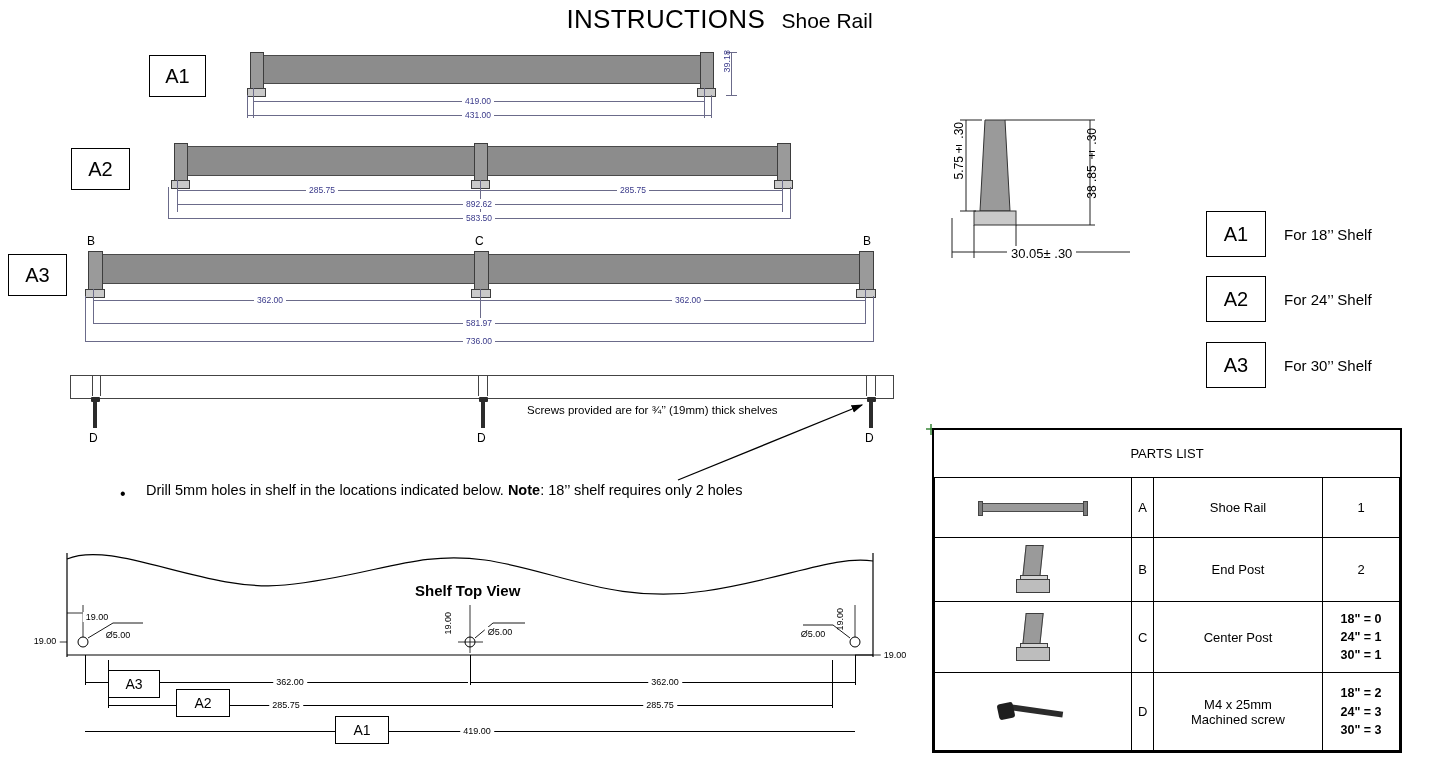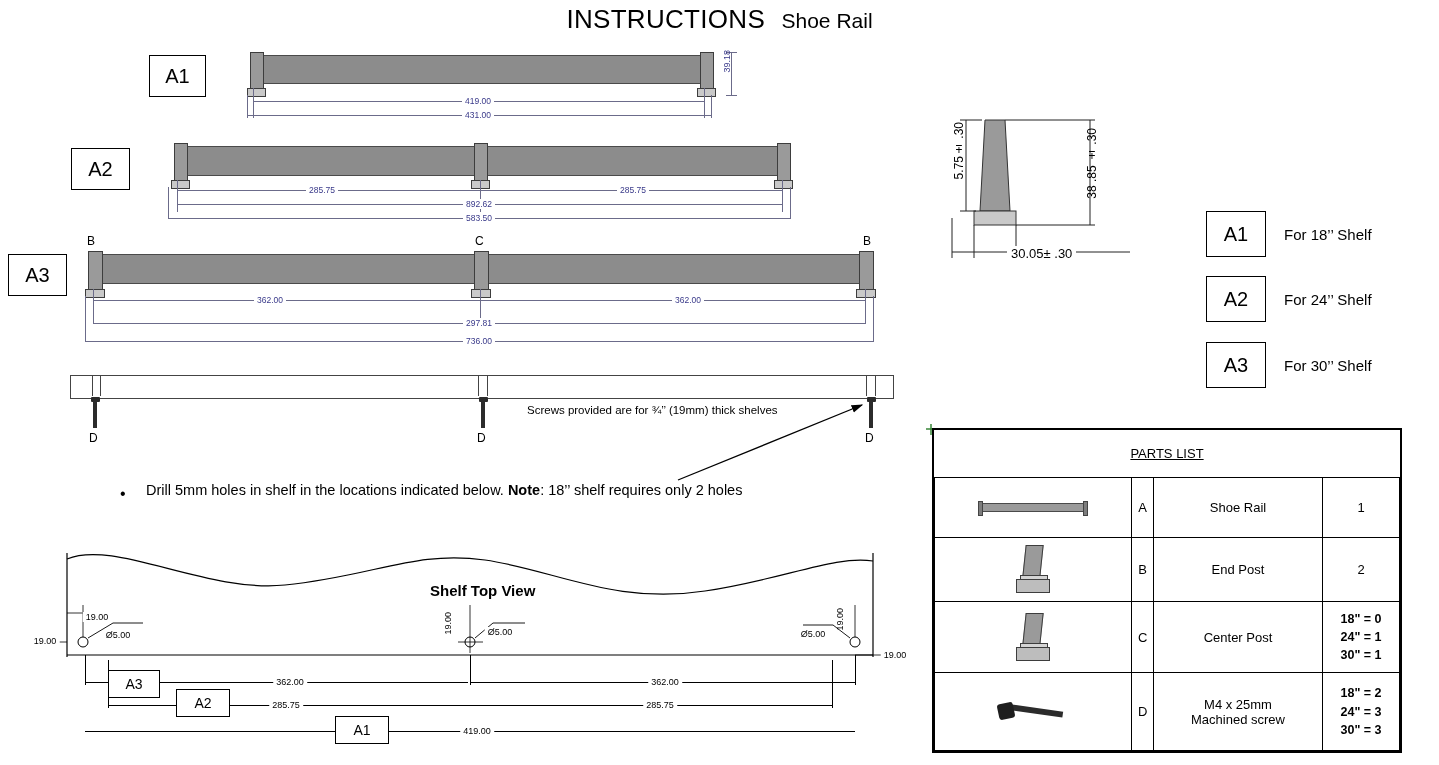--- a/index.html
+++ b/index.html
@@ -60,21 +60,21 @@
   .legend-row{display:flex;align-items:center;}
   .legend-text{font-size:15px;margin-left:18px;}
 
   
   #parts{
     top:428px;left:932px;width:470px;height:325px;
     border:2px solid #000;background:#fff;box-sizing:border-box;
   }
   #parts table{border-collapse:collapse;width:100%;height:100%;font-size:13px;}
   #parts th,#parts td{border:1px solid #000;text-align:center;vertical-align:middle;}
-  #parts .title-cell{border:none;border-bottom:1px solid #000;font-size:13px;height:40px;text-decoration:underline;}
+  #parts .title-cell{border:none;border-bottom:1px solid #000;font-size:13px;height:40px;}
   #parts th{font-weight:bold;height:32px;}
   .qty-multi{line-height:1.45;font-weight:bold;font-size:12.5px;}
 
   
   .icon-rail{width:108px;height:7px;background:#9a9a9a;border:1px solid #4a4a4a;margin:0 auto;position:relative;}
   .icon-rail:before,.icon-rail:after{content:"";position:absolute;top:-3px;width:3px;height:13px;background:#7d7d7d;border:1px solid #444;}
   .icon-rail:before{left:-1px;}
   .icon-rail:after{right:-1px;}
 
   .icon-post{width:34px;height:48px;margin:0 auto;position:relative;}
@@ -90,21 +90,21 @@
   .vtext{writing-mode:vertical-rl;transform:rotate(180deg);font-size:12px;}
 
   
   #bullet{top:482px;left:120px;width:770px;font-size:14.5px;}
   #bullet .dot{position:absolute;left:0;top:3px;font-size:16px;}
   #bullet .btxt{margin-left:26px;text-align:center;}
 
   #screwnote{top:404px;left:527px;font-size:11.5px;}
 
   
-  #shelftitle{top:582px;left:430px;font-size:15px;font-weight:bold;}
+  #shelftitle{top:582px;left:415px;font-size:15px;font-weight:bold;}
 </style>
 </head>
 <body>
 
 <div class="abs" id="header">
   <span class="h-main">INSTRUCTIONS</span>
   <span class="h-sub">Shoe Rail</span>
 </div>
 
 <div class="abs labelbox" style="left:149px;top:55px;width:55px;height:40px;">
@@ -174,21 +174,21 @@
 <div class="abs post-foot" style="left:856px;top:289px;width:18px;height:7px;"></div>
 
 <div class="abs dimtick" style="left:93px;top:289px;height:35px;"></div>
 <div class="abs dimtick" style="left:480px;top:289px;height:35px;"></div>
 <div class="abs dimtick" style="left:865px;top:289px;height:35px;"></div>
 <div class="abs dimline" style="left:93px;top:300px;width:387px;"></div>
 <div class="abs dimtext" style="left:270px;top:300px;">362.00</div>
 <div class="abs dimline" style="left:480px;top:300px;width:385px;"></div>
 <div class="abs dimtext" style="left:688px;top:300px;">362.00</div>
 <div class="abs dimline" style="left:93px;top:323px;width:772px;"></div>
-<div class="abs dimtext" style="left:479px;top:323px;">297.81</div>
+<div class="abs dimtext" style="left:479px;top:323px;">581.97</div>
 <div class="abs dimtick" style="left:85px;top:296px;height:46px;"></div>
 <div class="abs dimtick" style="left:873px;top:296px;height:46px;"></div>
 <div class="abs dimline" style="left:85px;top:341px;width:788px;"></div>
 <div class="abs dimtext" style="left:479px;top:341px;">736.00</div>
 
 <div class="abs" style="left:70px;top:375px;width:822px;height:22px;border:1px solid #444;background:#fff;"></div>
 <div class="abs" style="left:92px;top:376px;width:0;height:20px;border-left:1px solid #444;"></div>
 <div class="abs" style="left:100px;top:376px;width:0;height:20px;border-left:1px solid #444;"></div>
 <div class="abs" style="left:478px;top:376px;width:0;height:20px;border-left:1px solid #444;"></div>
 <div class="abs" style="left:487px;top:376px;width:0;height:20px;border-left:1px solid #444;"></div>

